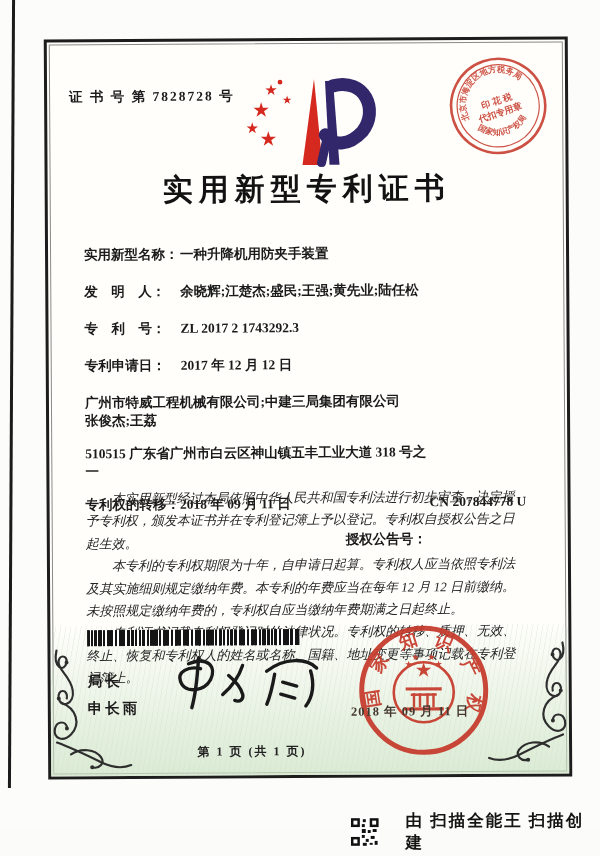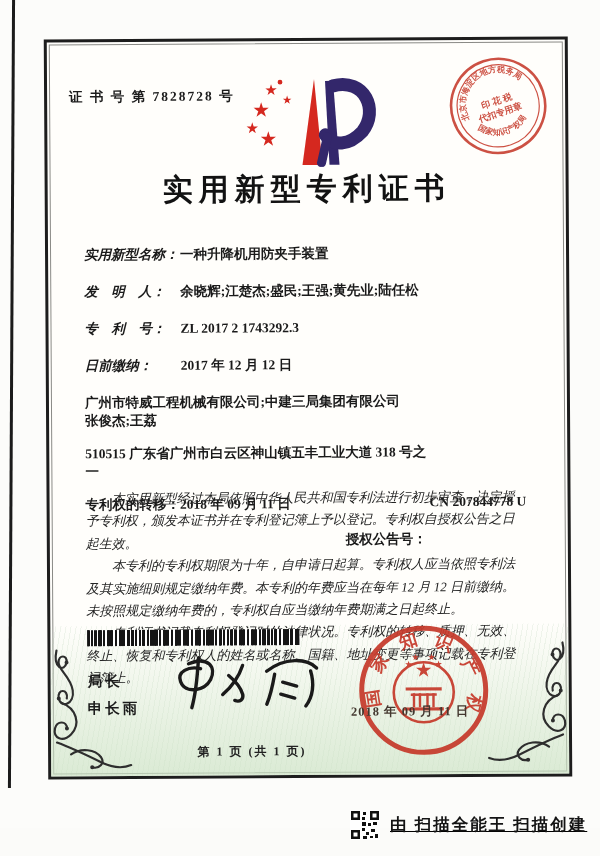--- a/index.html
+++ b/index.html
@@ -13,21 +13,21 @@
   .green-band{position:absolute;left:0;right:0;bottom:0;height:150px;
     background:linear-gradient(180deg,rgba(214,233,208,0) 0%,rgba(209,229,202,.45) 55%,rgba(203,226,196,.7) 100%),
     repeating-linear-gradient(100deg,rgba(110,160,110,.10) 0 1px,rgba(0,0,0,0) 1px 5px);}
   .cert-no{position:absolute;left:22px;top:46px;font-size:13.5px;font-weight:600;color:#1c1c1c;letter-spacing:2px;}
   .logo{position:absolute;left:194px;top:34px;}
   .top-seal{position:absolute;left:401px;top:16px;width:100px;height:100px;transform:rotate(-18deg);opacity:.88;}
   .title{position:absolute;left:0;right:0;top:128px;text-align:center;font-size:30px;font-weight:700;
     color:#121212;letter-spacing:6px;}
   .fields{position:absolute;left:36px;top:204px;width:452px;font-size:13.5px;color:#1a1a1a;font-weight:600;}
   .row{display:flex;line-height:18px;margin-bottom:19px;}
-  .row .label{flex:none;width:96px;white-space:pre;font-style:italic;}
+  .row .label{flex:none;width:96px;white-space:pre;}
   .row .value{flex:1;}
   .row.multi{margin-bottom:15px;}
   .vline{display:block;}
   .row-grant{display:flex;}
   .grant-left{display:flex;width:260px;}
   .grant-right{display:flex;}
   .grant-right .label{width:84px;margin-top:36px;}
   .paras{position:absolute;left:36px;top:446px;width:438px;font-size:13px;line-height:22.4px;color:#242424;
     font-style:italic;font-weight:500;}
   .paras p{margin:0;text-indent:2em;}
@@ -39,21 +39,21 @@
     letter-spacing:3px;line-height:27px;}
   .signature{position:absolute;left:104px;top:608px;}
   .main-seal{position:absolute;left:303px;top:580px;width:140px;height:140px;opacity:.93;}
   .seal-date{position:absolute;left:300px;top:663px;width:150px;font-size:12.5px;font-weight:700;
     color:#43372f;letter-spacing:1px;}
   .flourish{position:absolute;}
   .flourish.left{left:0px;top:606px;}
   .flourish.right{right:0px;top:596px;transform:scaleX(-1);}
   .page-info{position:absolute;left:0;top:702px;width:402px;text-align:center;font-size:12px;
     color:#222;letter-spacing:2px;font-weight:600;}
-  .scan-footer{position:absolute;left:350px;top:810px;display:flex;align-items:center;gap:10px;text-decoration:underline;}
+  .scan-footer{position:absolute;left:350px;top:810px;display:flex;align-items:center;gap:26px;}
   .scan-footer .cap{font-size:16.5px;font-weight:700;color:#141414;letter-spacing:2px;
     font-family:"Liberation Serif","DejaVu Serif",serif;}
   svg text{font-family:"Liberation Serif","DejaVu Serif",serif;}
 </style>
 </head>
 <body>
 
 <div class="page">
   <div class="scan-edge"></div>
 
@@ -107,21 +107,21 @@
       </div>
       <div class="row">
         <span class="label">发　明　人：</span>
         <span class="value">余晓辉;江楚杰;盛民;王强;黄先业;陆任松</span>
       </div>
       <div class="row">
         <span class="label">专　利　号：</span>
         <span class="value">ZL 2017 2 1743292.3</span>
       </div>
       <div class="row">
-        <span class="label">日前缴纳：</span>
+        <span class="label">专利申请日：</span>
         <span class="value">2017 年 12 月 12 日</span>
       </div>
       <div class="row multi">
         <span class="value">
           <span class="vline">广州市特威工程机械有限公司;中建三局集团有限公司</span>
           <span class="vline">张俊杰;王荔</span>
         </span>
       </div>
       <div class="row multi">
         <span class="value">

